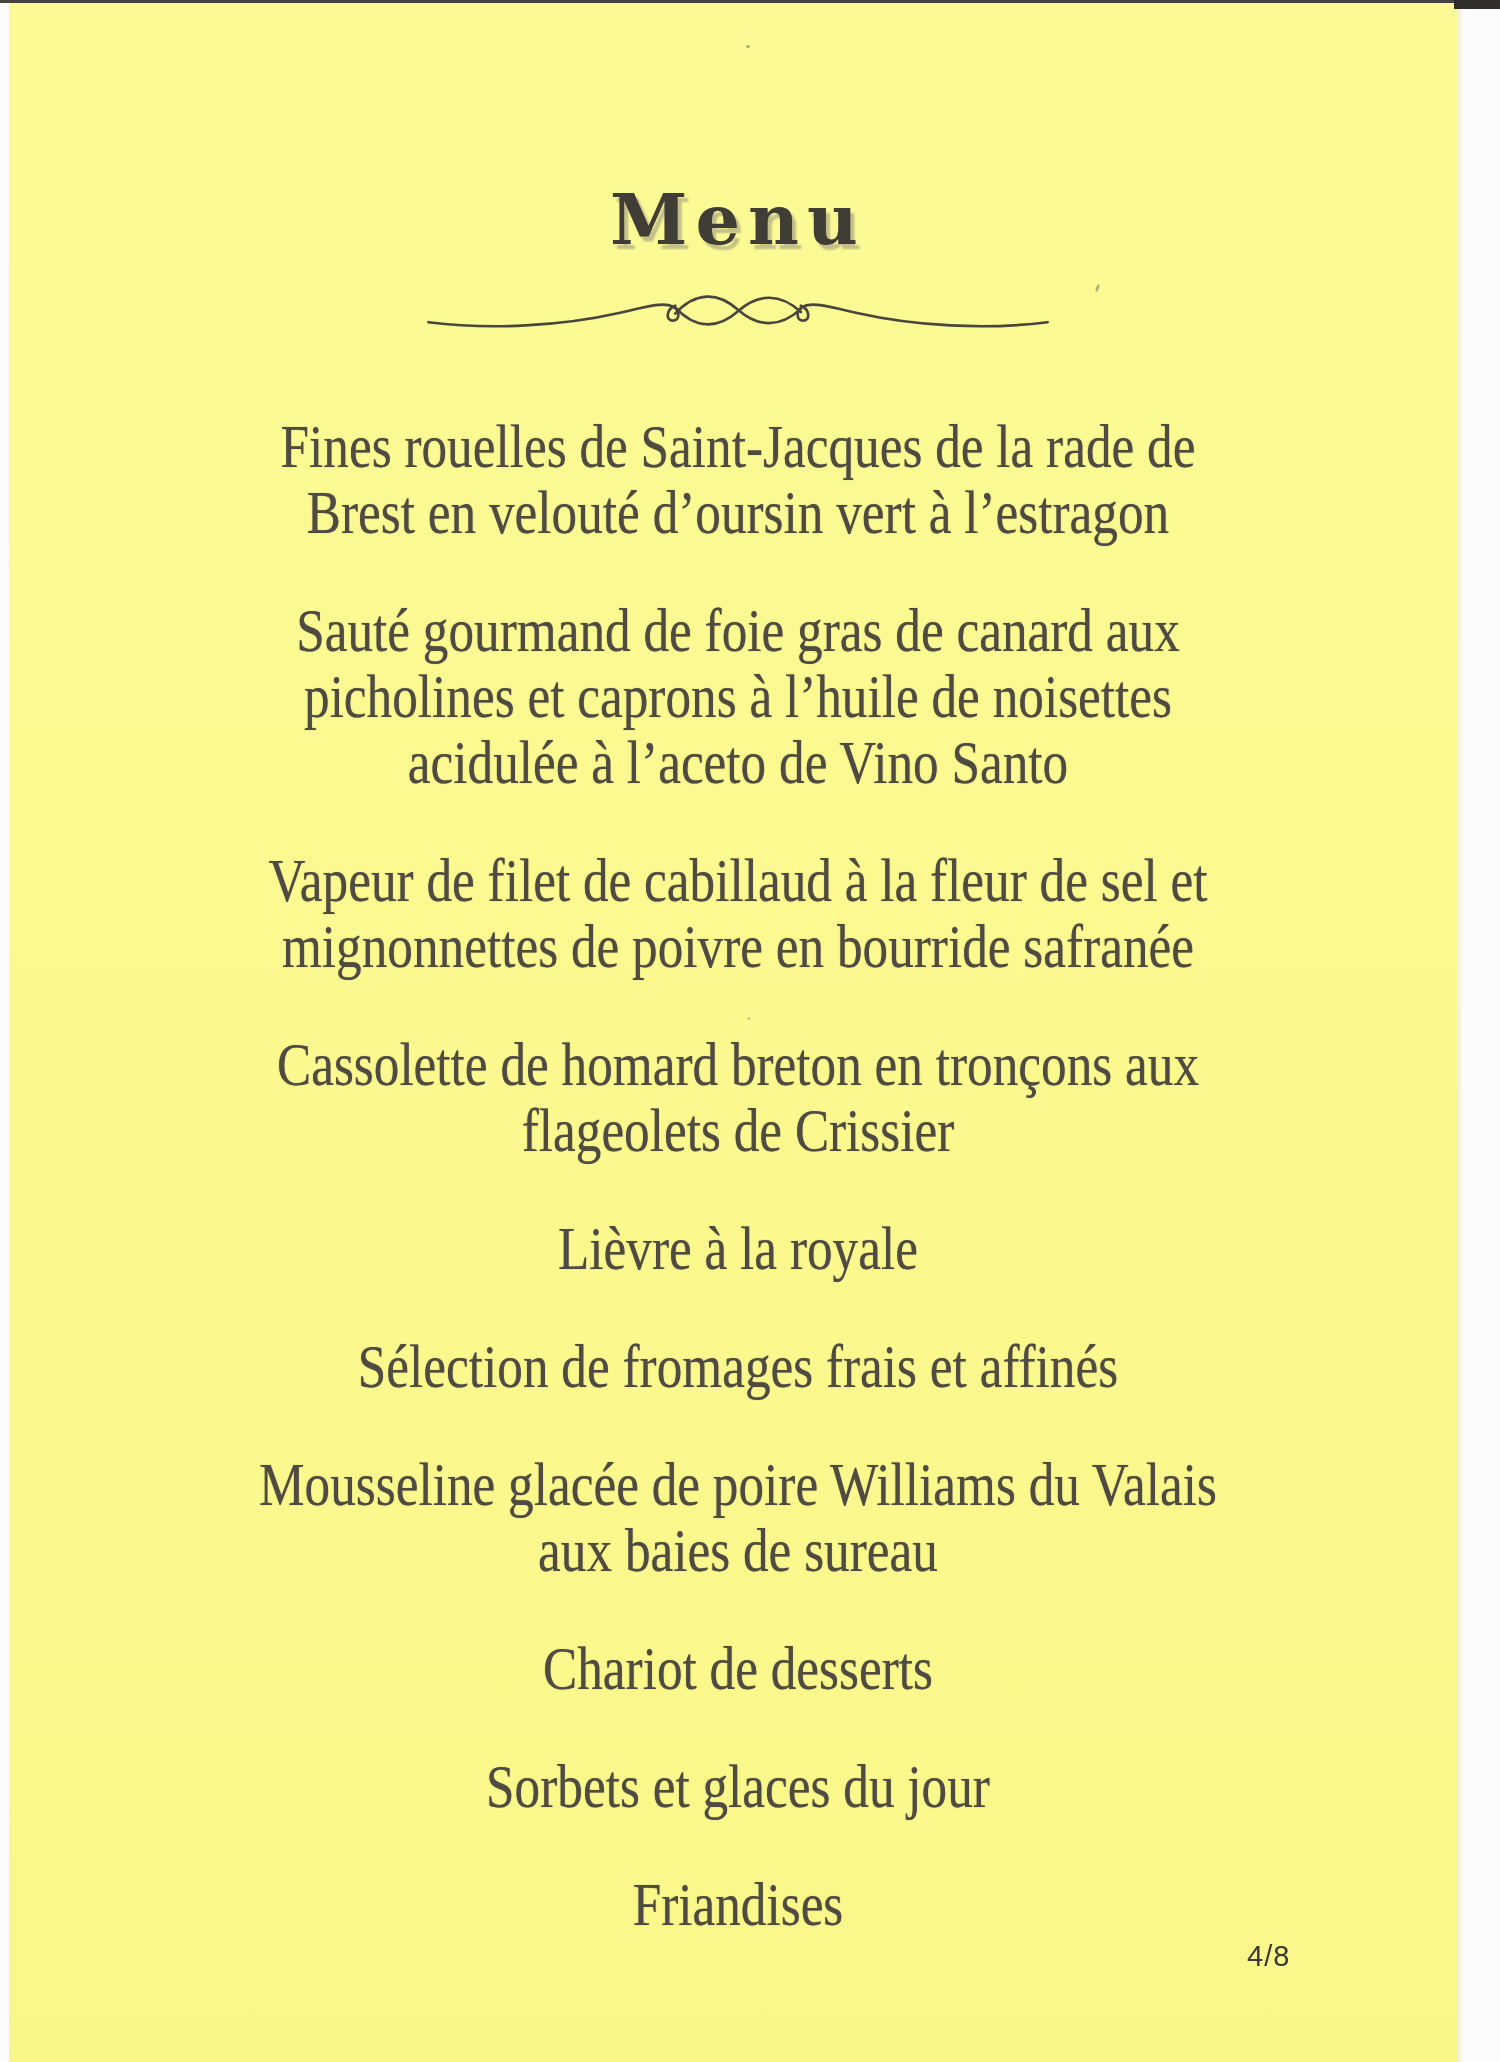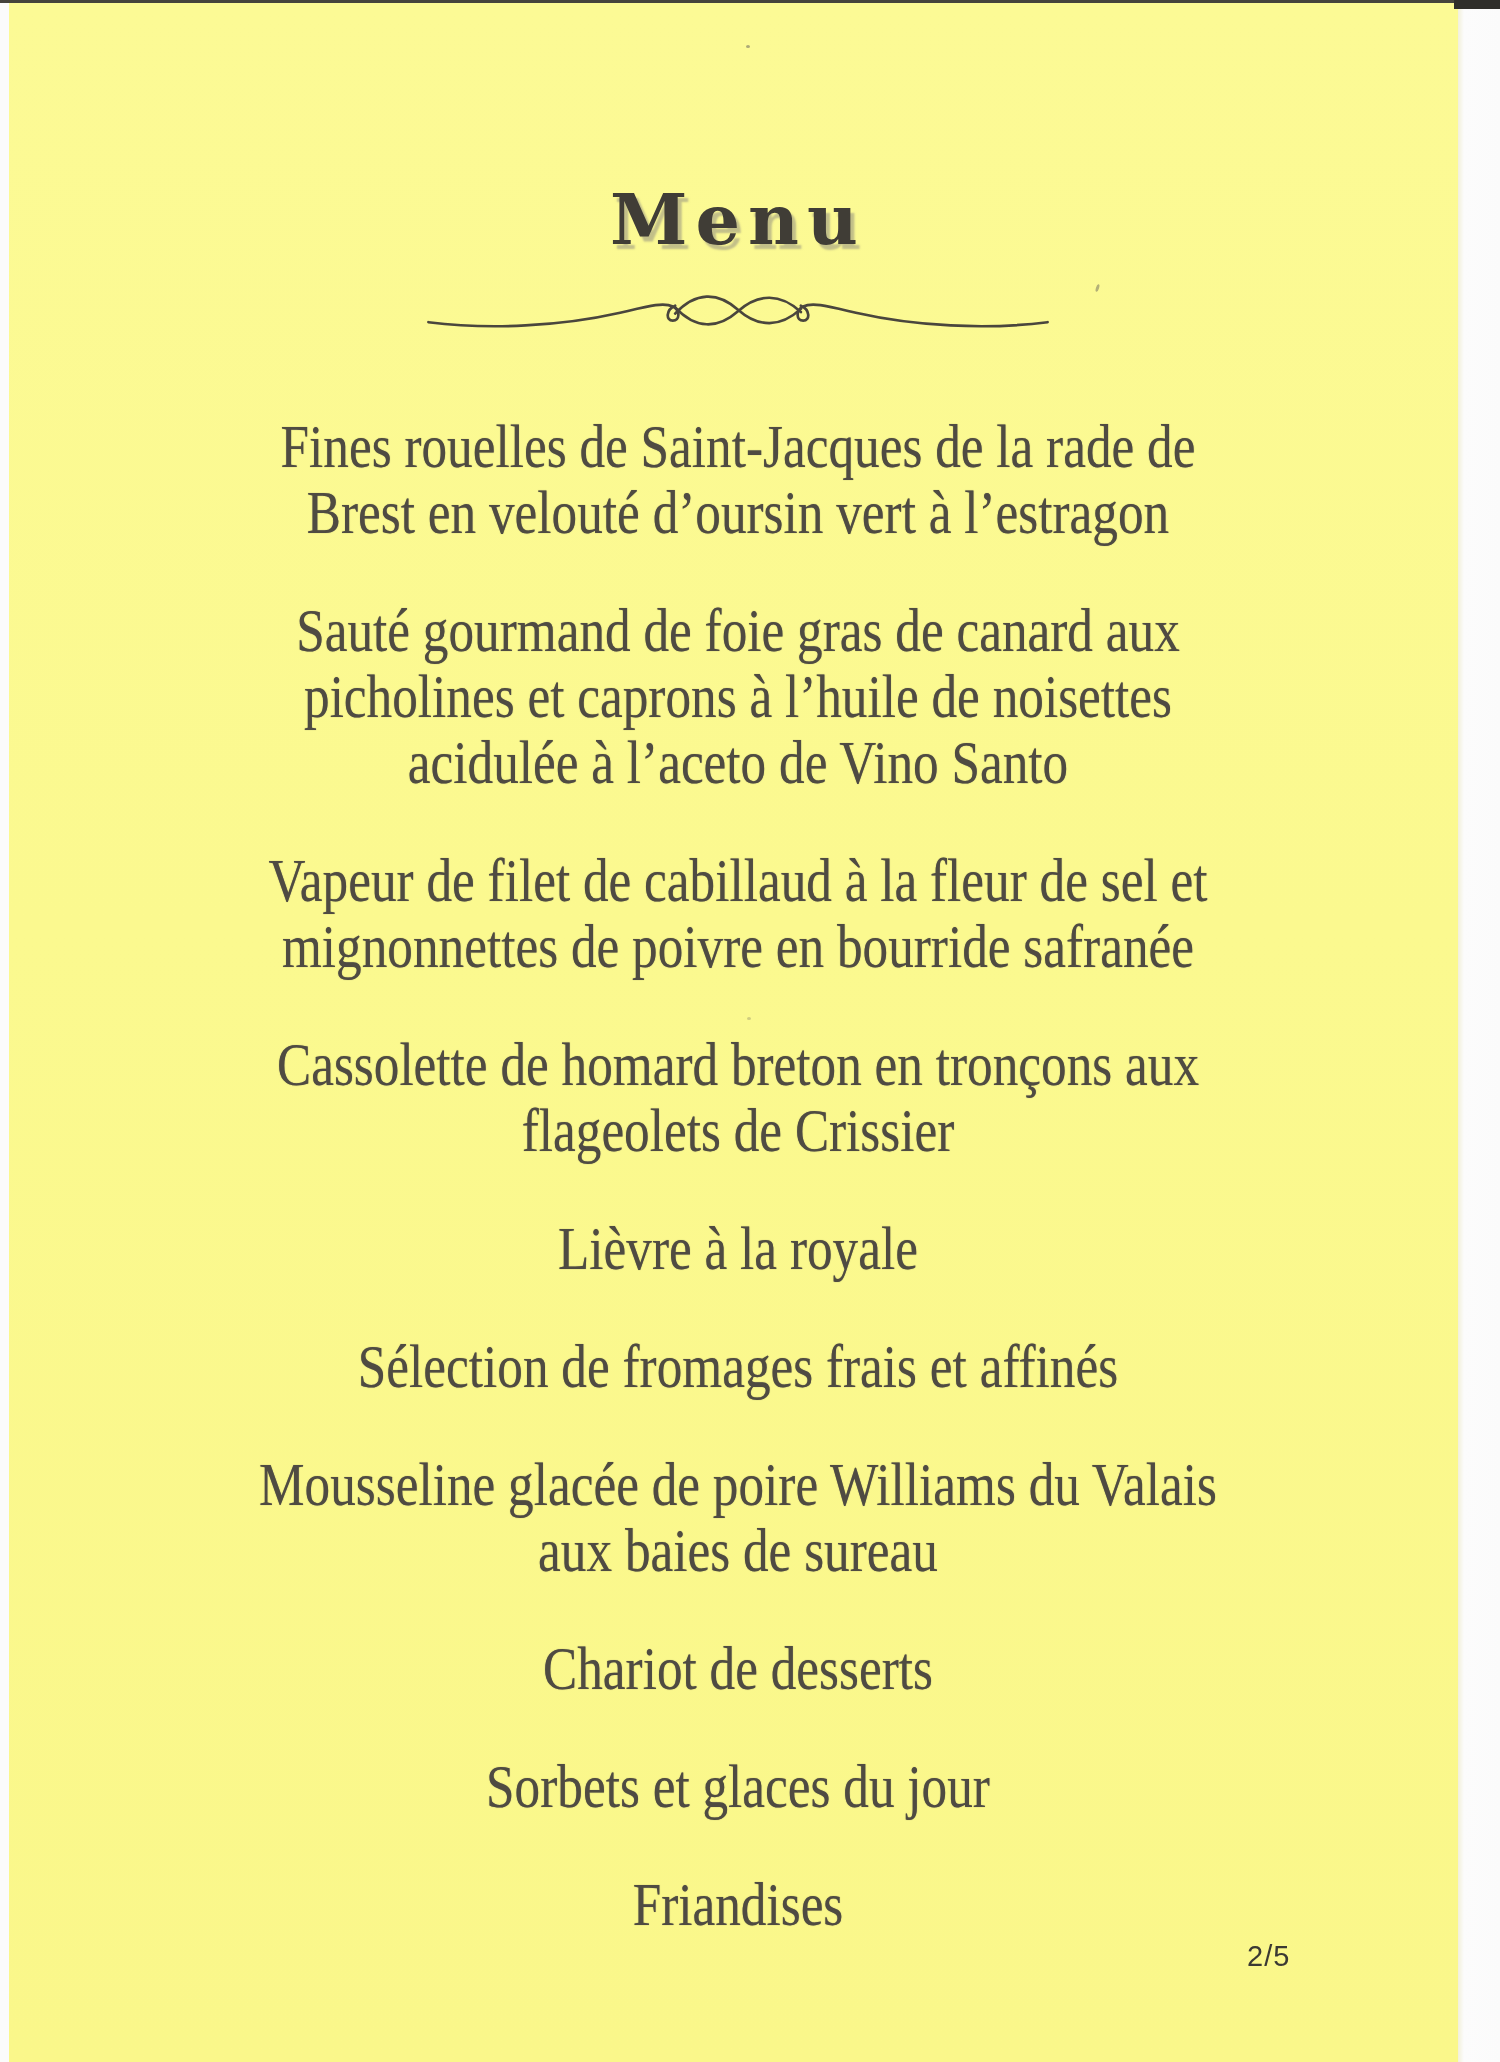--- a/index.html
+++ b/index.html
@@ -129,18 +129,18 @@
         <div class="menu-item">
           <div class="menu-line">Friandises</div>
         </div>
       </div>
   </div>
 
   <div class="scan-strip"></div>
   <div class="scan-top-line"></div>
   <div class="scan-corner-dark"></div>
 
-  <div class="page-number">2/5</div>
+  <div class="page-number">4/8</div>
 
   <div class="speck s1"></div>
   <div class="speck s2"></div>
   <div class="speck s3"></div>
 </div>
 
 </body></html>

